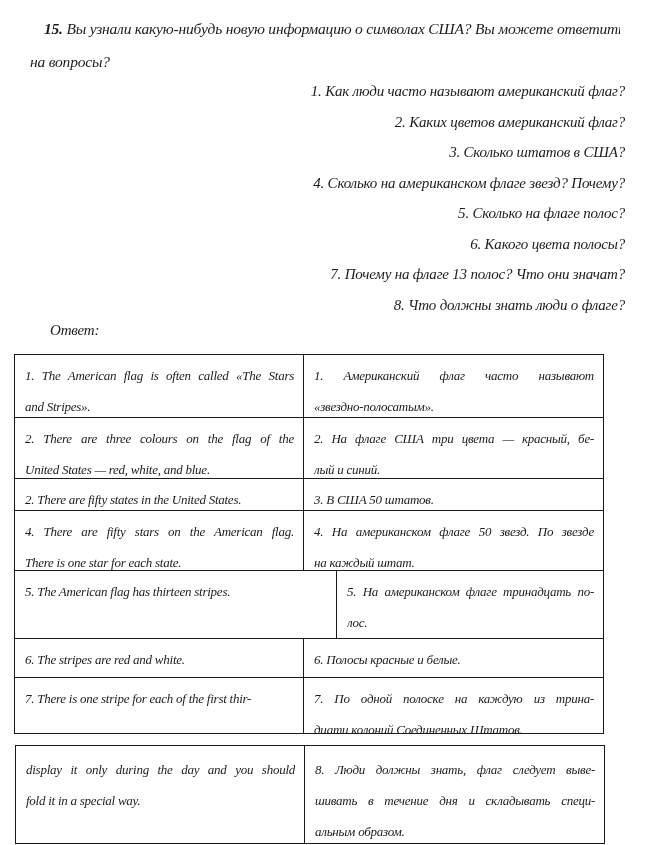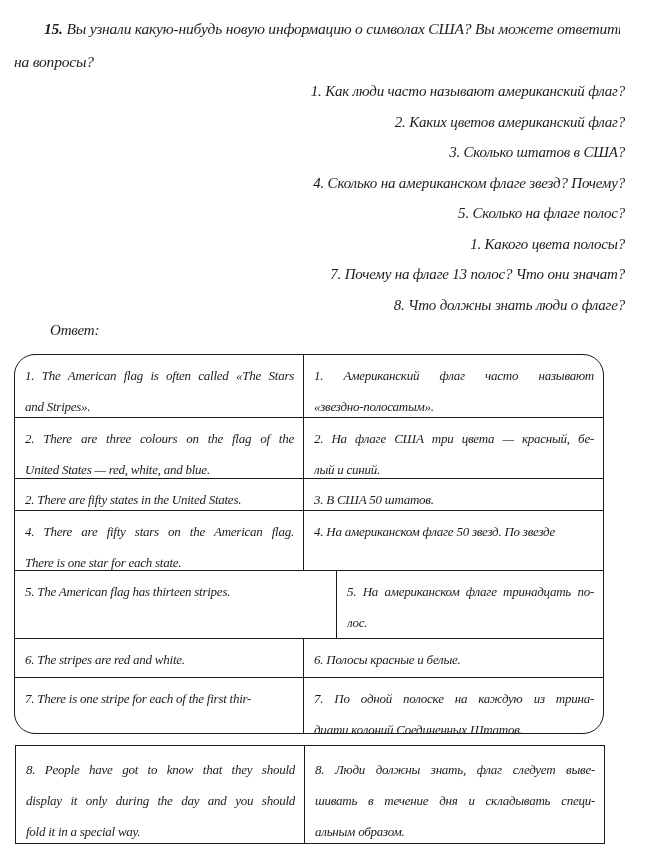--- a/index.html
+++ b/index.html
@@ -27,21 +27,21 @@
     line-height: 33px;
     letter-spacing: -0.2px;
   }
   .intro .ln1 {
     text-indent: 30px;
     text-align: justify;
     text-align-last: justify;
     white-space: nowrap;
     overflow: hidden;
   }
-  .intro .ln2 { text-align: left; }
+  .intro .ln2 { text-align: left; margin-left: 16px; }
   .exnum { font-weight: 700; }
   
   .questions {
     position: absolute;
     left: 45px;
     top: 76px;
     width: 580px;
     font-size: 15px;
     letter-spacing: -0.2px;
     text-align: right;
@@ -63,21 +63,21 @@
   }
   
   .tbl {
     position: absolute;
     left: 14px;
     width: 590px;
     border: 1.5px solid #1a1a1a;
     box-sizing: border-box;
     background: #fff;
   }
-  .tbl-main { top: 354px; border-radius: 21px; }
+  .tbl-main { top: 354px; }
   .tbl-last { top: 745px; left: 15px; }
   .row {
     display: grid;
     grid-template-columns: 288px 1fr;
     box-sizing: border-box;
     border-top: 1.5px solid #1a1a1a;
   }
   .row:first-child { border-top: none; }
   .cell {
     box-sizing: border-box;
@@ -109,21 +109,21 @@
     <div class="ln1"><span class="exnum">15.</span> <span>Вы узнали какую-нибудь новую информацию о символах США? Вы можете ответить</span></div>
     <div class="ln2">на вопросы?</div>
   </div>
 
   <div class="questions" id="questions">
       <div class="q">1. Как люди часто называют американский флаг?</div>
       <div class="q">2. Каких цветов американский флаг?</div>
       <div class="q">3. Сколько штатов в США?</div>
       <div class="q">4. Сколько на американском флаге звезд? Почему?</div>
       <div class="q">5. Сколько на флаге полос?</div>
-      <div class="q">1. Какого цвета полосы?</div>
+      <div class="q">6. Какого цвета полосы?</div>
       <div class="q">7. Почему на флаге 13 полос? Что они значат?</div>
       <div class="q">8. Что должны знать люди о флаге?</div>
     </div>
 
   <div class="answer-label">Ответ:</div>
 
   <div class="tbl tbl-main" id="tbl-main">
       <div class="row" style="height: 62px;">
         <div class="cell cell-en">
           <div class="ln">1. The American flag is often called «The Stars</div>
@@ -152,20 +152,21 @@
           <div class="ln">3. В США 50 штатов.</div>
         </div>
       </div>
       <div class="row" style="height: 60px;">
         <div class="cell cell-en">
           <div class="ln">4. There are fifty stars on the American flag.</div>
           <div class="ln">There is one star for each state.</div>
         </div>
         <div class="cell cell-ru">
           <div class="ln">4. На американском флаге 50 звезд. По звезде</div>
+          <div class="ln">на каждый штат.</div>
         </div>
       </div>
       <div class="row" style="height: 68px; gap: 33px;">
         <div class="cell cell-en">
           <div class="ln">5. The American flag has thirteen stripes.</div>
         </div>
         <div class="cell cell-ru">
           <div class="ln">5. На американском флаге тринадцать по-</div>
           <div class="ln">лос.</div>
         </div>
@@ -185,21 +186,20 @@
         <div class="cell cell-ru">
           <div class="ln">7. По одной полоске на каждую из трина-</div>
           <div class="ln">дцати колоний Соединенных Штатов.</div>
         </div>
       </div>
     </div>
 
   <div class="tbl tbl-last" id="tbl-last">
       <div class="row" style="height: 97px;">
         <div class="cell cell-en">
-          <div class="ln">8. People have got to know that they should</div>
           <div class="ln">display it only during the day and you should</div>
           <div class="ln">fold it in a special way.</div>
         </div>
         <div class="cell cell-ru">
           <div class="ln">8. Люди должны знать, флаг следует выве-</div>
           <div class="ln">шивать в течение дня и складывать специ-</div>
           <div class="ln">альным образом.</div>
         </div>
       </div>
     </div>

